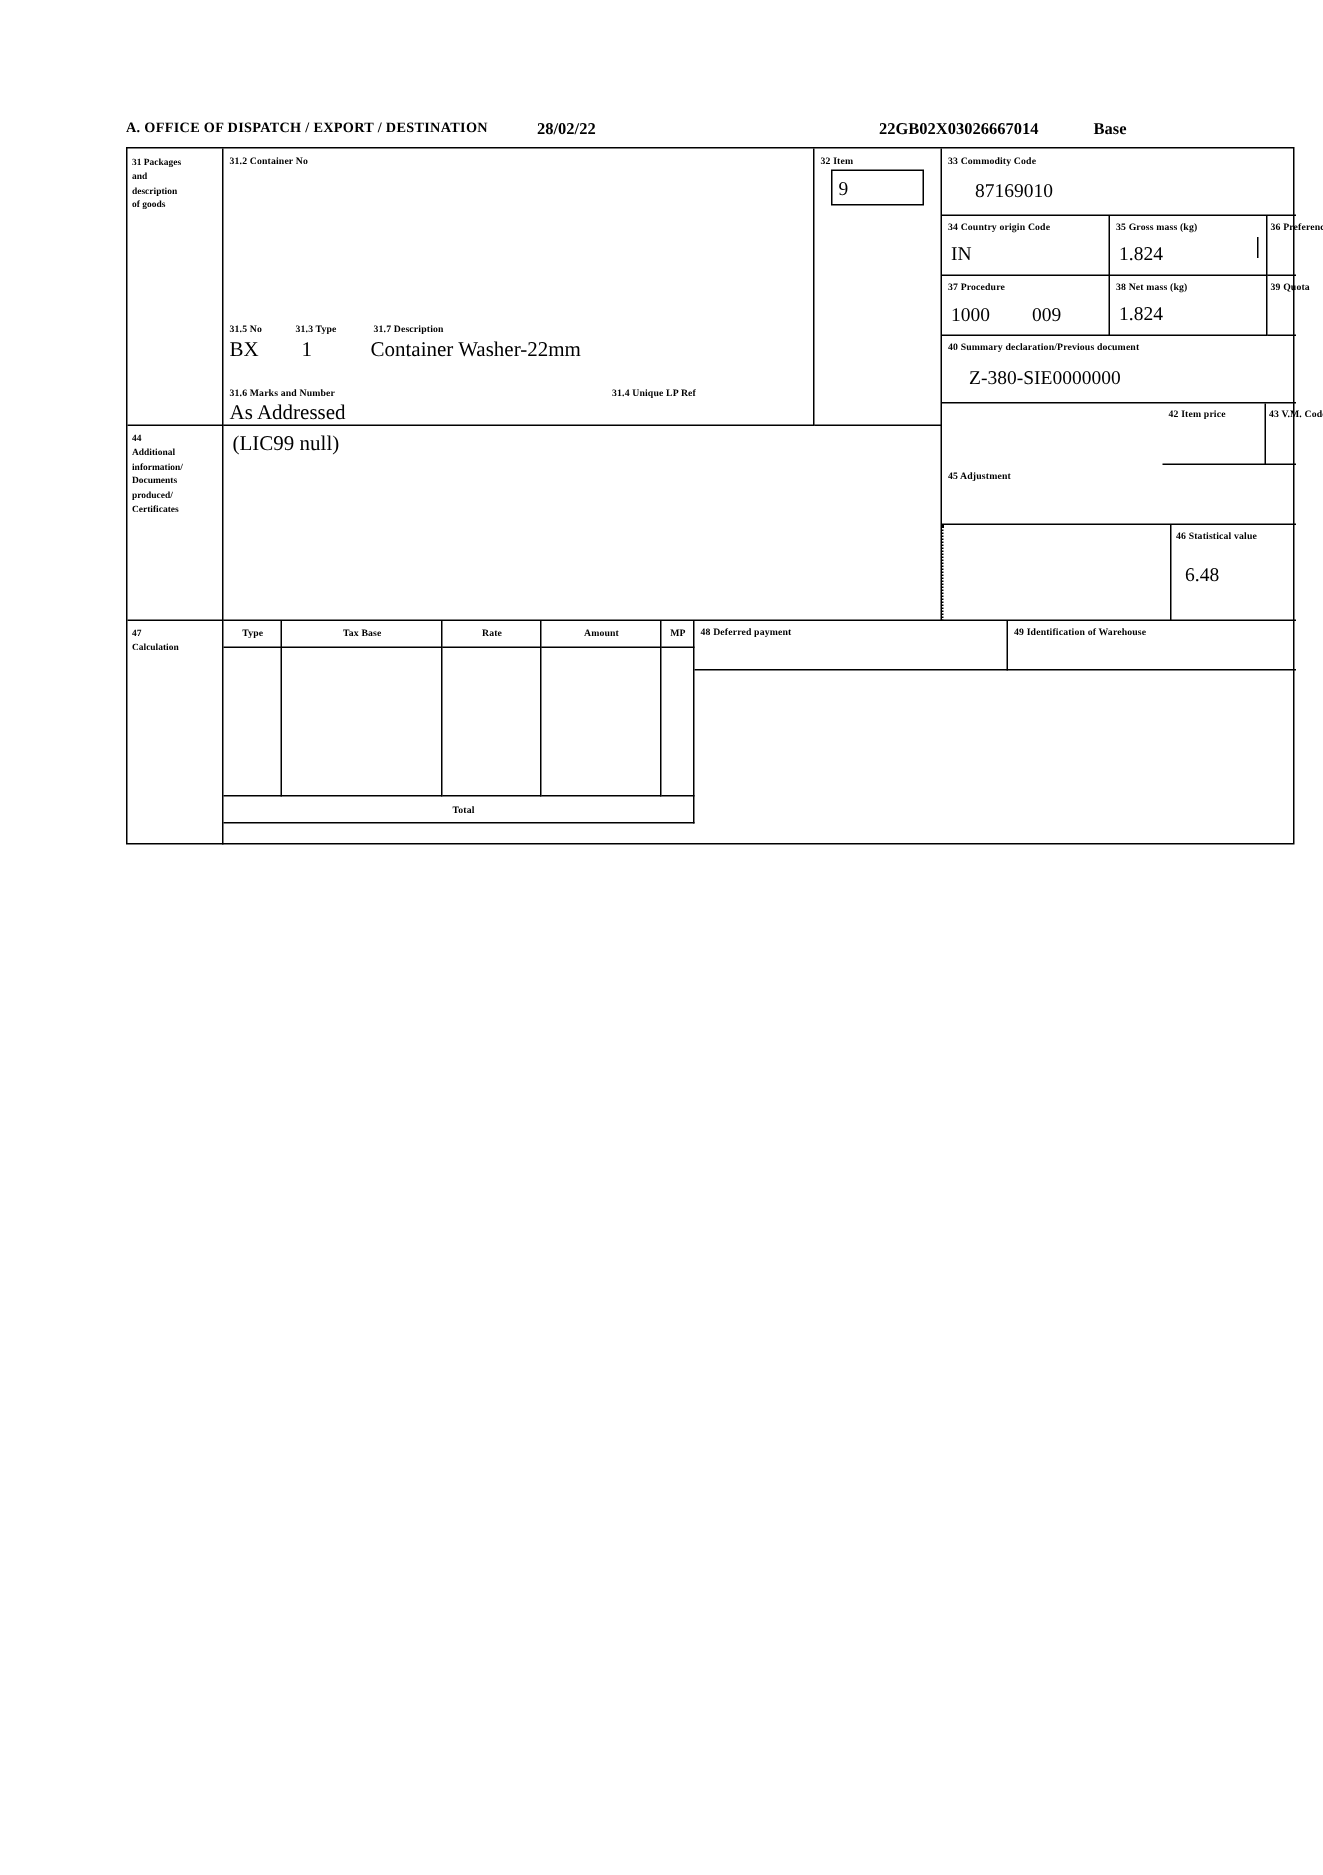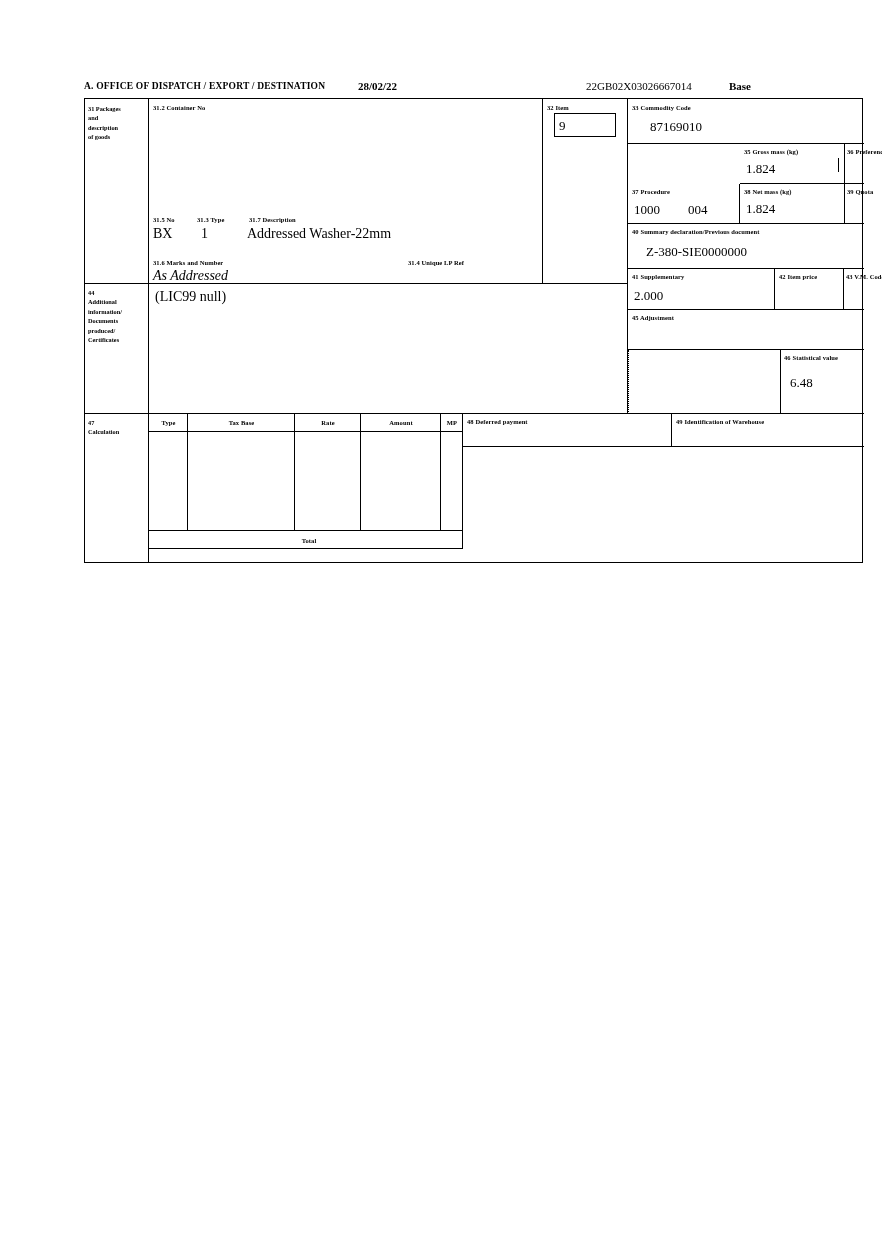--- a/index.html
+++ b/index.html
@@ -43,21 +43,21 @@
   .hdr-date {
     position: absolute;
     left: 274px; top: 0px;
     font-size: 11px;
     font-weight: bold;
   }
   .hdr-mrn {
     position: absolute;
     left: 502px; top: 0px;
     font-size: 11px;
-    font-weight: normal;
+    font-weight: bold;
   }
   .hdr-lane {
     position: absolute;
     left: 645px; top: 0px;
     font-size: 11px;
     font-weight: bold;
   }
 
   
   .frame {
@@ -137,73 +137,73 @@
     <div class="cell br bb" style="left:64px;top:0;width:394px;height:185px;">
       <div class="lbl" style="position:absolute;left:4px;top:5px;">31.2 Container No</div>
       <div class="val" style="position:absolute;left:6px;top:18px;"></div>
 
       <div class="lbl" style="position:absolute;left:4px;top:117px;">31.5 No</div>
       <div class="lbl" style="position:absolute;left:48px;top:117px;">31.3 Type</div>
       <div class="lbl" style="position:absolute;left:100px;top:117px;">31.7 Description</div>
 
       <div class="val-bigger" style="position:absolute;left:4px;top:127px;">BX</div>
       <div class="val-bigger" style="position:absolute;left:52px;top:127px;">1</div>
-      <div class="val-bigger" style="position:absolute;left:98px;top:127px;">Addressed Washer-22mm</div>
+      <div class="val-bigger" style="position:absolute;left:98px;top:127px;">Container Washer-22mm</div>
 
       <div class="lbl" style="position:absolute;left:4px;top:160px;">31.6 Marks and Number</div>
       <div class="lbl" style="position:absolute;left:259px;top:160px;">31.4 Unique LP Ref</div>
-      <div class="val-bigger" style="position:absolute;left:4px;top:169px;font-style:italic;">As Addressed</div>
+      <div class="val-bigger" style="position:absolute;left:4px;top:169px;">As Addressed</div>
       <div class="val" style="position:absolute;left:259px;top:170px;"></div>
     </div>
 
     <div class="cell br bb" style="left:458px;top:0;width:85px;height:185px;">
       <div class="lbl" style="position:absolute;left:4px;top:5px;">32 Item</div>
       <div class="cell" style="left:11px;top:14px;width:62px;height:24px;border:1px solid #000;">
         <div class="val-lg" style="position:absolute;left:4px;top:4px;">9</div>
       </div>
     </div>
 
     <div class="cell bb" style="left:543px;top:0;width:236px;height:45px;">
       <div class="lbl" style="position:absolute;left:4px;top:5px;">33 Commodity Code</div>
       <div class="val-lg" style="position:absolute;left:22px;top:20px;">87169010</div>
     </div>
 
+    <div class="cell bb br" style="left:543px;top:45px;width:112px;height:40px;">
+      <div class="lbl" style="position:absolute;left:4px;top:4px;">34 Country origin Code</div>
+      <div class="val-lg" style="position:absolute;left:6px;top:17px;">IN</div>
+    </div>
     <div class="cell bb br" style="left:655px;top:45px;width:105px;height:40px;">
       <div class="lbl" style="position:absolute;left:4px;top:4px;">35 Gross mass (kg)</div>
       <div class="val-lg" style="position:absolute;left:6px;top:17px;">1.824</div>
       <div style="position:absolute;left:98px;top:14px;width:1px;height:14px;background:#000;"></div>
     </div>
     <div class="cell bb" style="left:760px;top:45px;width:19px;height:40px;">
       <div class="lbl" style="position:absolute;left:2px;top:4px;white-space:nowrap;">36 Preference</div>
       <div class="val" style="position:absolute;left:3px;top:18px;"></div>
     </div>
 
     <div class="cell bb br" style="left:543px;top:85px;width:112px;height:40px;">
       <div class="lbl" style="position:absolute;left:4px;top:4px;">37 Procedure</div>
       <div class="val-lg" style="position:absolute;left:6px;top:18px;">1000</div>
-      <div class="val-lg" style="position:absolute;left:60px;top:18px;">004</div>
+      <div class="val-lg" style="position:absolute;left:60px;top:18px;">009</div>
     </div>
     <div class="cell bb br" style="left:655px;top:85px;width:105px;height:40px;">
       <div class="lbl" style="position:absolute;left:4px;top:4px;">38 Net mass (kg)</div>
       <div class="val-lg" style="position:absolute;left:6px;top:17px;">1.824</div>
     </div>
     <div class="cell bb" style="left:760px;top:85px;width:19px;height:40px;">
       <div class="lbl" style="position:absolute;left:2px;top:4px;white-space:nowrap;">39 Quota</div>
       <div class="val" style="position:absolute;left:3px;top:18px;"></div>
     </div>
 
     <div class="cell bb" style="left:543px;top:125px;width:236px;height:45px;">
       <div class="lbl" style="position:absolute;left:4px;top:4px;">40 Summary declaration/Previous document</div>
       <div class="val-lg" style="position:absolute;left:18px;top:20px;">Z-380-SIE0000000</div>
     </div>
 
-    <div class="cell bb br" style="left:543px;top:170px;width:147px;height:41px;">
-      <div class="lbl" style="position:absolute;left:4px;top:4px;">41 Supplementary</div>
-      <div class="val-lg" style="position:absolute;left:6px;top:19px;">2.000</div>
-    </div>
     <div class="cell bb br" style="left:690px;top:170px;width:69px;height:41px;">
       <div class="lbl" style="position:absolute;left:4px;top:4px;">42 Item price</div>
       <div class="val" style="position:absolute;left:6px;top:19px;"></div>
     </div>
     <div class="cell bb" style="left:759px;top:170px;width:20px;height:41px;">
       <div class="lbl" style="position:absolute;left:2px;top:4px;white-space:nowrap;">43 V.M. Code</div>
       <div class="val" style="position:absolute;left:3px;top:19px;"></div>
     </div>
 
     <div class="cell br bb" style="left:0;top:185px;width:64px;height:130px;">

